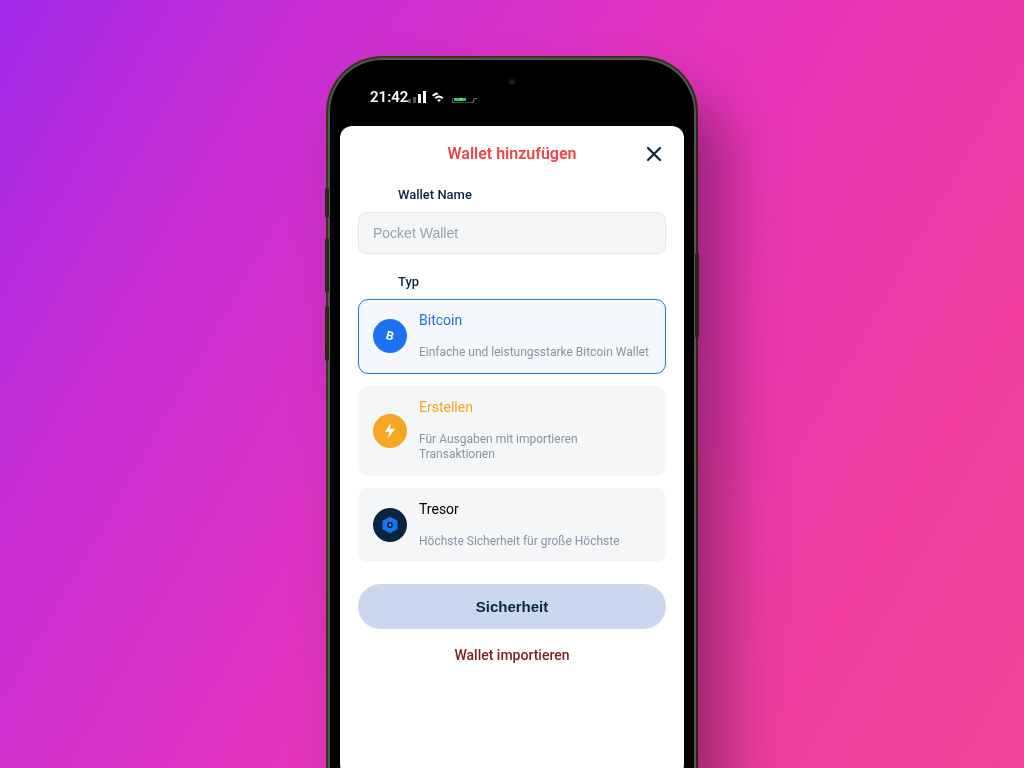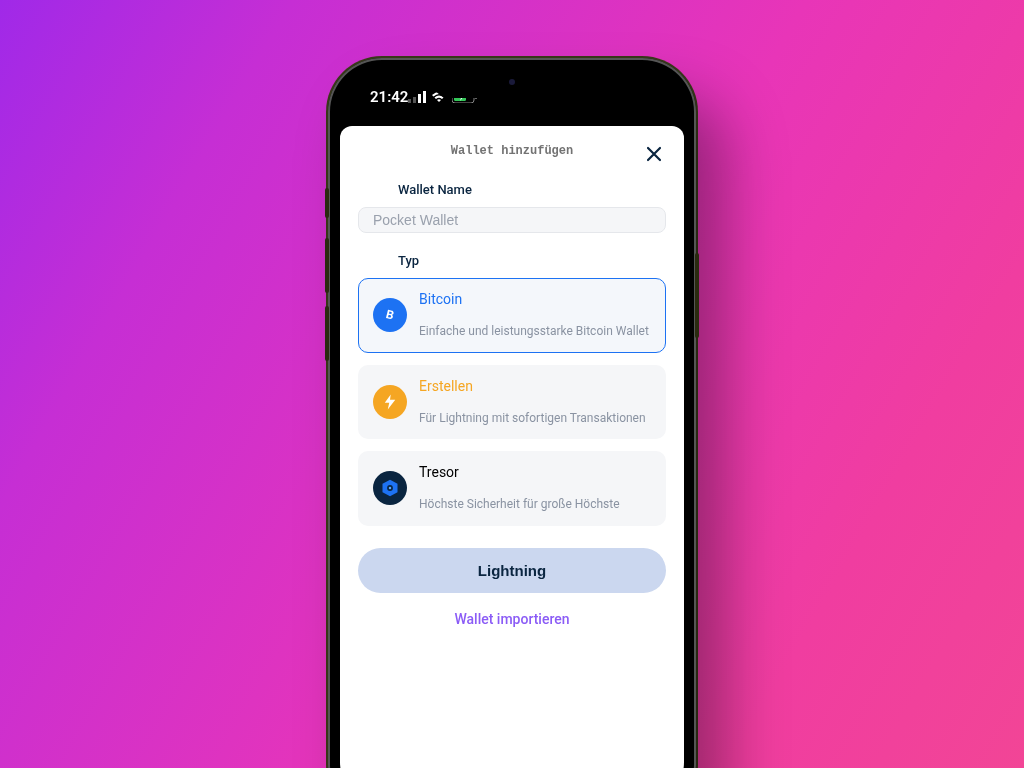--- a/index.html
+++ b/index.html
@@ -70,34 +70,34 @@
     padding: 18px 18px 0 18px;
     color: #0a2540;
   }
   .sheet-header {
     display: flex;
     align-items: center;
     justify-content: center;
     position: relative;
     margin-bottom: 24px;
   }
-  .sheet-title { font-size: 12px; font-weight: 600; color: #737373; font-family: Liberation Mono, monospace; }
+  .sheet-title { font-size: 16px; font-weight: 600; color: #ef4444; }
   .close-btn {
     position: absolute; right: 0; top: -2px;
     width: 24px; height: 24px;
     display:flex; align-items:center; justify-content:center;
     cursor:pointer;
   }
   .label { font-size: 13px; color: #0a2540; margin-bottom: 10px; font-weight:500;margin-left:40px; }
   .input {
     width: 100%;
     border: 1px solid #e5e7eb;
     background: #f5f6f8;
     border-radius: 8px;
-    padding: 4px 14px;
+    padding: 12px 14px;
     font-size: 14px;
     color: #333;
     margin-bottom: 20px;
   }
   .input::placeholder { color: #9aa1ad; }
   .type-list { display:flex; flex-direction:column; gap:12px; margin-bottom:22px; }
   .type-card {
     display: flex;
     align-items: center;
     gap: 12px;
@@ -132,21 +132,21 @@
     padding: 14px;
     font-size: 15px;
     font-weight: 600;
     cursor: pointer;
     margin-bottom: 18px;
   }
   .secondary-link {
     display:block;
     text-align:center;
     font-size: 14px;
-    color: #8b5cf6;
+    color: #7f1d1d;
     font-weight: 500;
     cursor:pointer;
   }
 </style>
 </head>
 <body>
 
 <div class="phone">
   <div class="side-btn l1"></div>
   <div class="side-btn l2"></div>
@@ -208,37 +208,37 @@
         </div>
 
         <div class="type-card">
           <div class="type-icon lightning">
             <svg width="18" height="18" viewBox="0 0 24 24">
                 <path d="M13 2 L5 13 L11 13 L9 22 L19 9 L12 9 Z" fill="#fff"></path>
               </svg>
           </div>
           <div class="type-text">
             <div class="type-title lightning">Erstellen</div>
-            <div class="type-desc">Für Lightning mit sofortigen Transaktionen</div>
+            <div class="type-desc">Für Ausgaben mit importieren Transaktionen</div>
           </div>
         </div>
 
         <div class="type-card">
           <div class="type-icon tresor">
             <svg width="20" height="20" viewBox="0 0 24 24">
                 <polygon points="12,2 21,7 21,17 12,22 3,17 3,7" fill="#1d72f3"></polygon>
                 <circle cx="12" cy="12" r="3.5" fill="#0a2540"></circle>
                 <circle cx="12" cy="12" r="1.5" fill="#5fa8ff"></circle>
               </svg>
           </div>
           <div class="type-text">
             <div class="type-title tresor">Tresor</div>
             <div class="type-desc">Höchste Sicherheit für große Höchste</div>
           </div>
         </div>
 
       </div>
 
-      <button class="primary-btn">Lightning</button>
+      <button class="primary-btn">Sicherheit</button>
       <a class="secondary-link">Wallet importieren</a>
     </div>
   </div>
 </div>
 
 </body></html>

